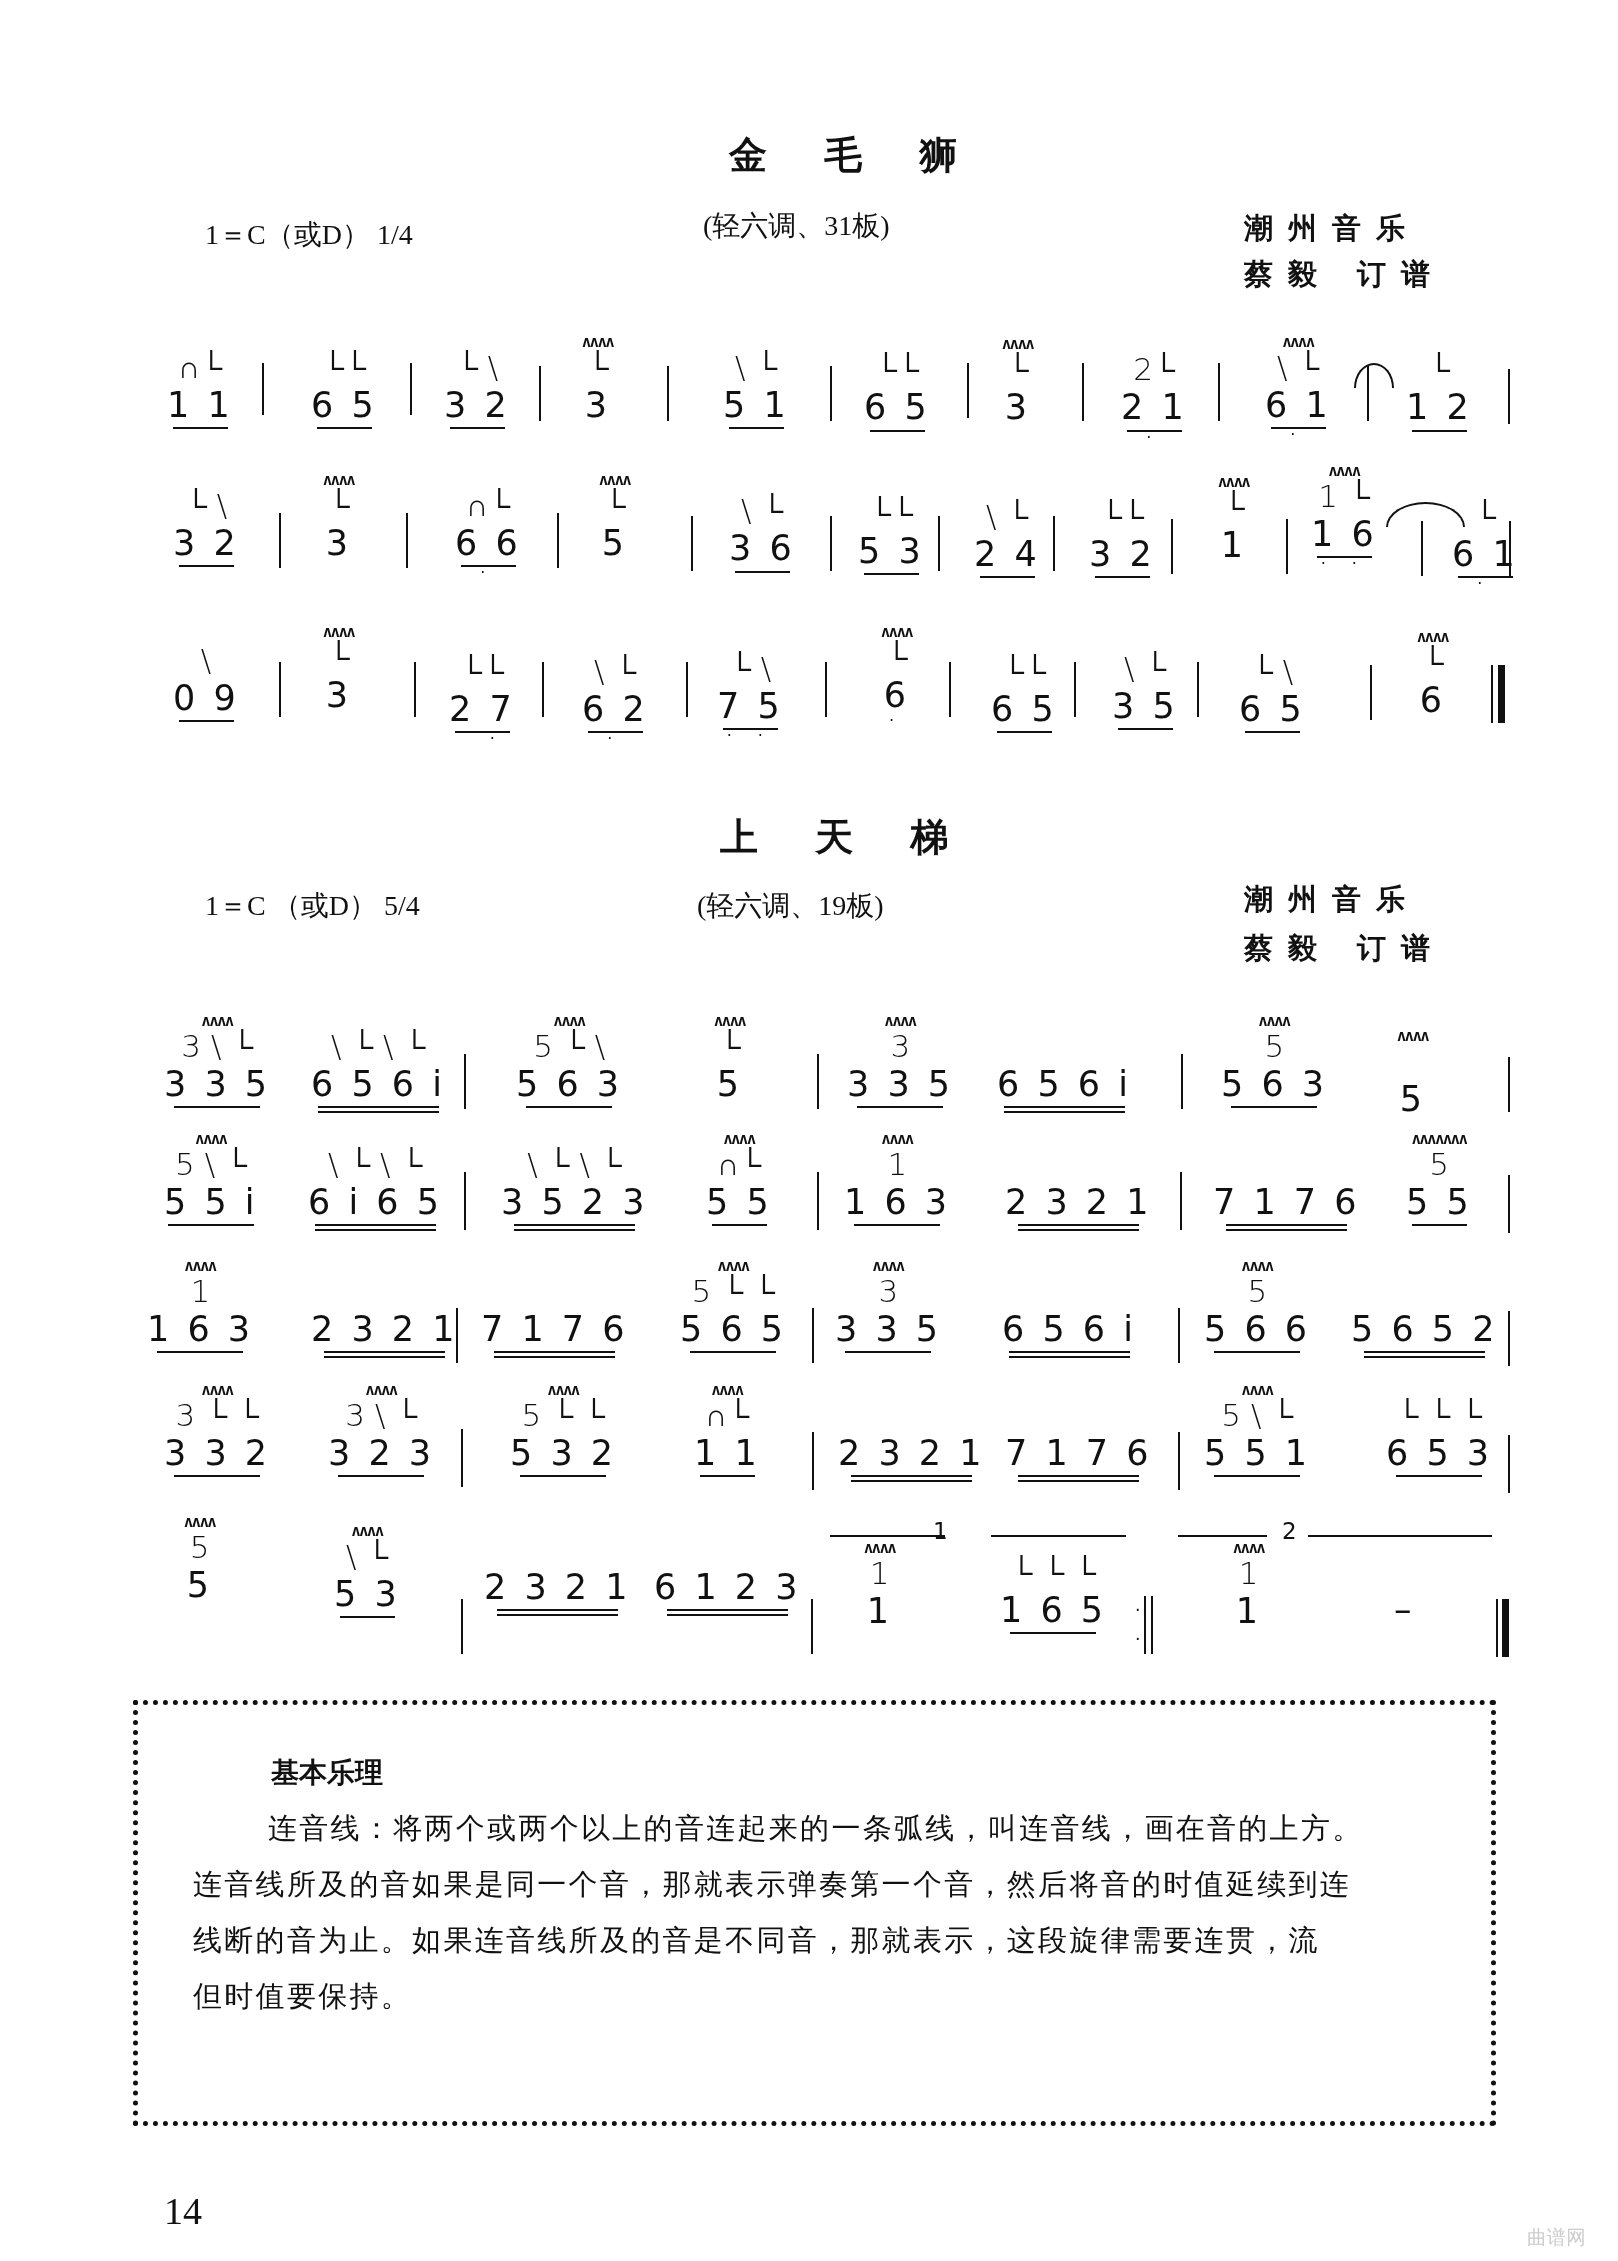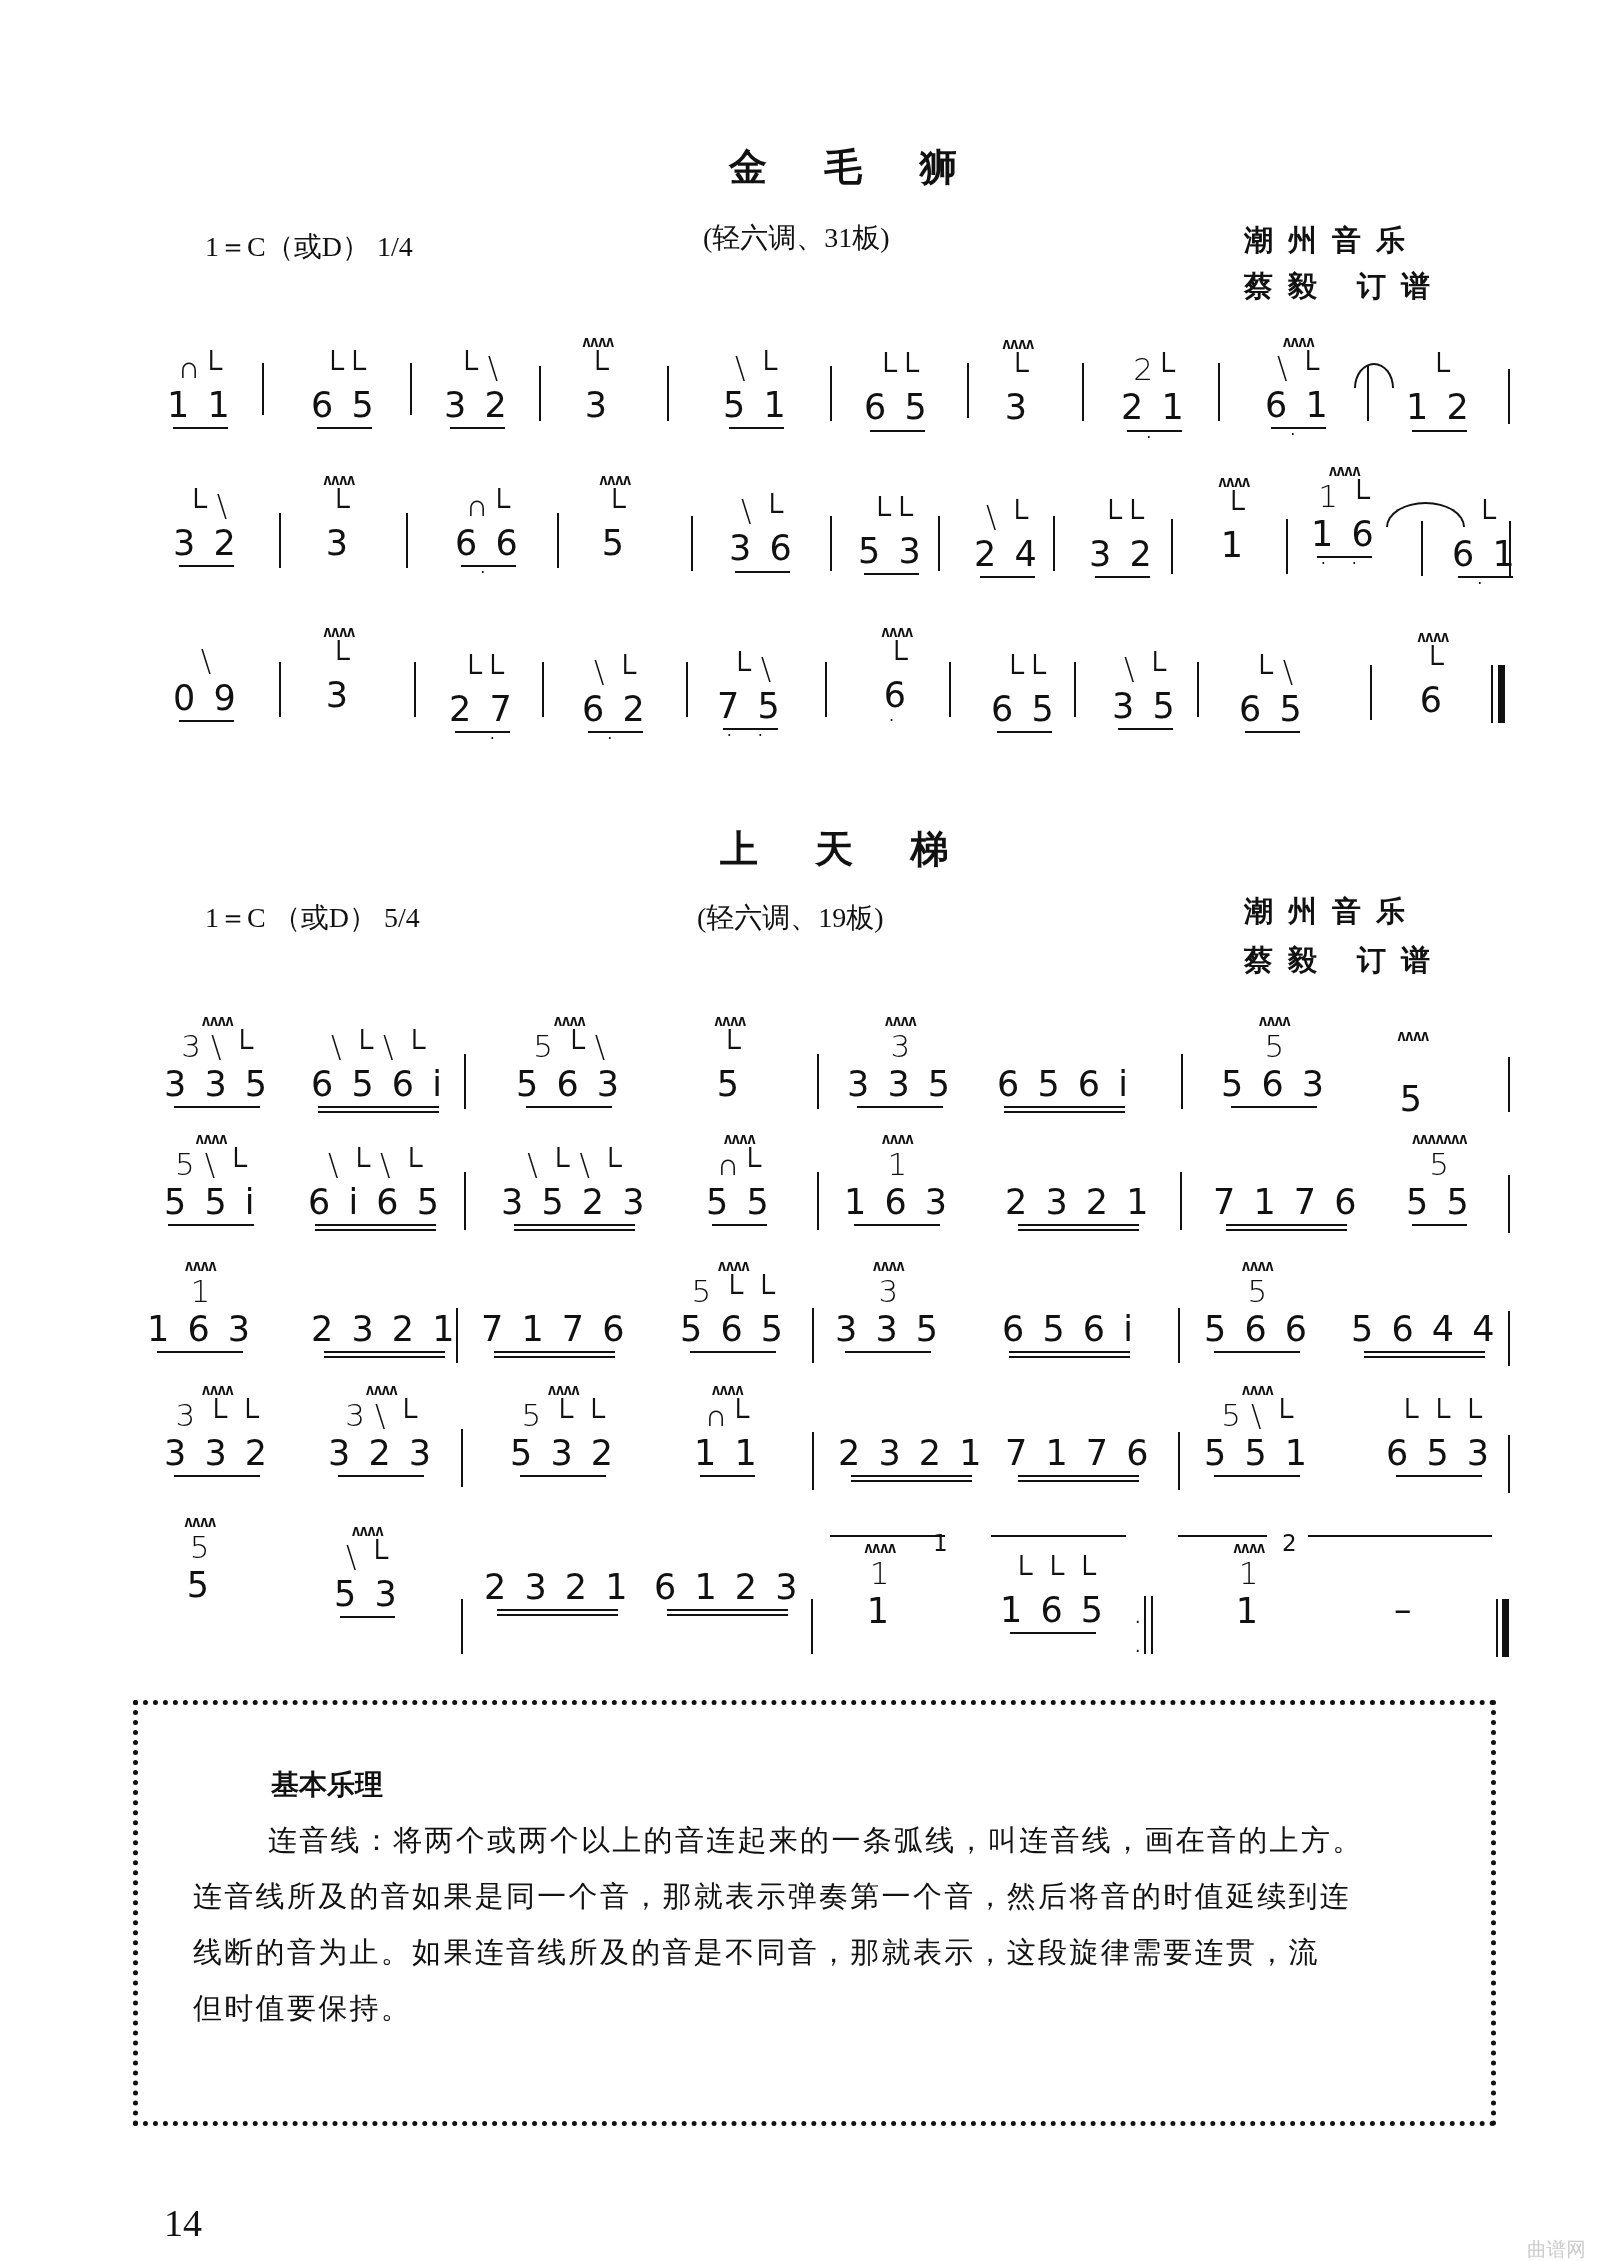--- a/index.html
+++ b/index.html
@@ -1,17 +1,17 @@
 <!DOCTYPE html>
 <html style="font-size:9.2px"><head>
 <meta charset="utf-8">
 <style>
   html,body{margin:0;padding:0;background:#fff;}
   body{width:1618px;height:2261px;position:relative;overflow:hidden;color:#111;font-family:"DejaVu Sans","Liberation Sans",sans-serif;}
-  .abs{position:absolute;margin-top:12px;}
+  .abs{position:absolute;}
   .title{font-family:"DejaVu Sans",sans-serif;font-weight:bold;font-size:38px;letter-spacing:22px;}
   .meta{font-family:"Liberation Serif","DejaVu Serif",serif;font-size:28px;}
   .credit{font-family:"DejaVu Sans",sans-serif;font-weight:bold;font-size:29px;letter-spacing:15px;line-height:46px;}
   .row{position:absolute;left:0;width:1618px;}
   .bar{position:absolute;width:2.3px;background:#111;}
   .bar.thin{width:1.7px;}
   .final{position:absolute;width:7px;background:#111;}
   .cell{position:absolute;display:flex;flex-direction:column;align-items:center;}
   .orn{font-family:"DejaVu Sans Mono",monospace;font-size:15px;line-height:15px;height:15px;letter-spacing:-1.2px;font-weight:bold;}
   .marks{font-family:"DejaVu Sans",sans-serif;font-size:31px;line-height:35px;height:35px;white-space:pre;font-weight:300;}
@@ -422,21 +422,21 @@
     </div>
   <div class="bar thin" style="left:1178px;top:49px;height:55px"></div>
   <div class="cell" style="left:1204px;top:0">
       <div class="orn">ʌʌʌʌ</div>
       <div class="marks">5</div>
       <div class="notes">5 6 6</div>
       <div class="ul" style="width:86px"></div>
     </div>
   <div class="cell" style="left:1351px;top:15px">
       <div class="marks"> </div>
-      <div class="notes">5 6 4 4</div>
+      <div class="notes">5 6 5 2</div>
       <div class="ul" style="width:121px"></div>
       <div class="ul" style="width:121px"></div>
     </div>
   <div class="bar thin" style="left:1508px;top:52px;height:55px"></div>
 </div>
 
 <div class="row" style="top:1383px;height:127px;">
   <div class="cell" style="left:164px;top:0">
       <div class="orn">ʌʌʌʌ</div>
       <div class="marks">3 └ └</div>

